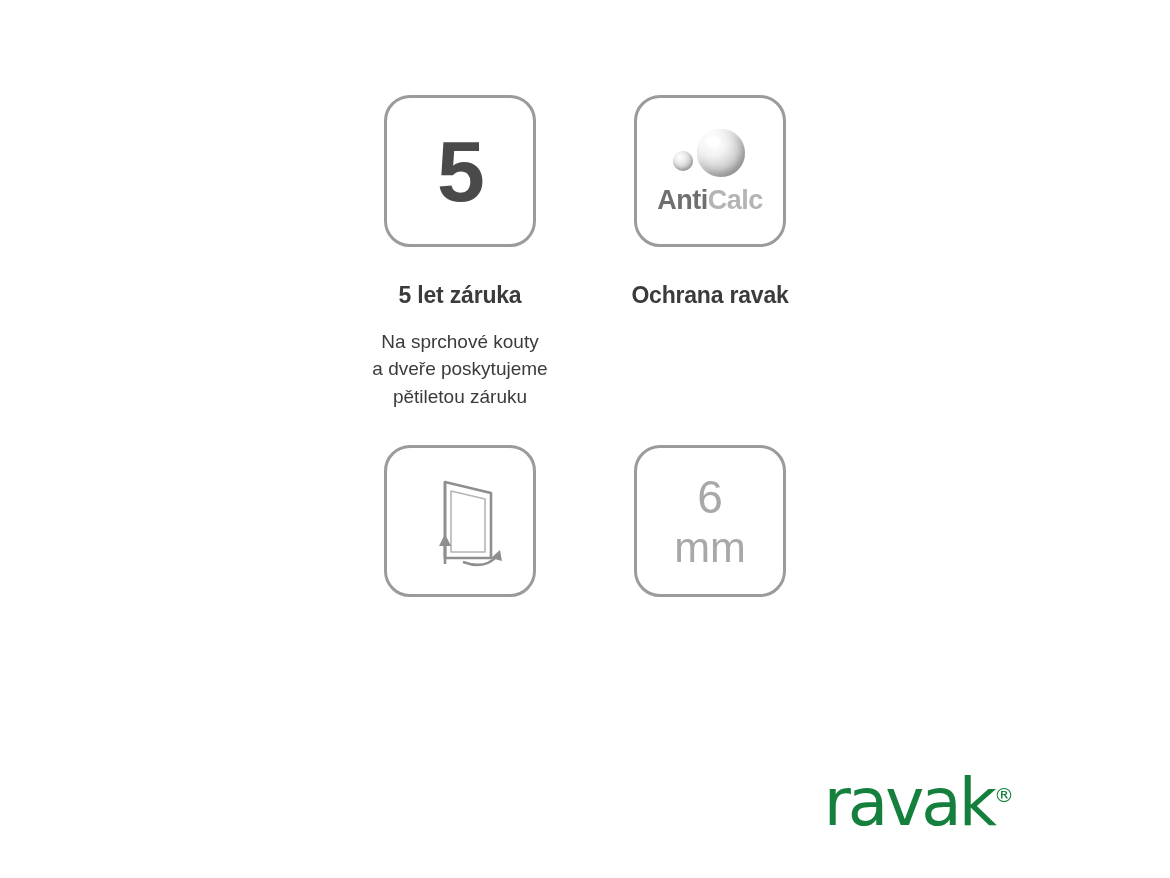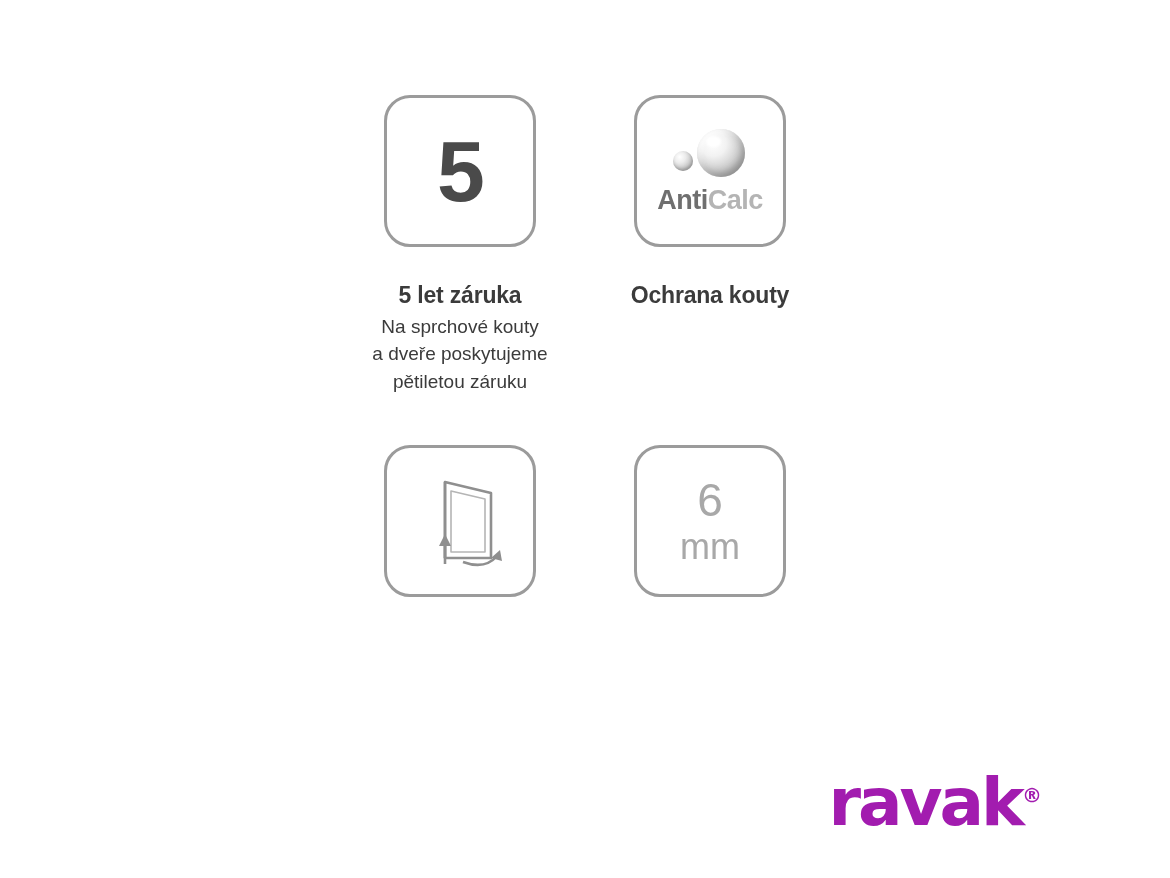--- a/index.html
+++ b/index.html
@@ -50,21 +50,21 @@
   }
   .feature-title {
     margin-top: 34px;
     font-size: 23px;
     font-weight: bold;
     color: #3b3b3b;
     line-height: 1.25;
     letter-spacing: -0.2px;
   }
   .feature-desc {
-    margin-top: 3px;
+    margin-top: 18px;
     font-size: 19px;
     color: #3b3b3b;
     line-height: 1.45;
   }
 
   
   .num5 {
     font-size: 86px;
     font-weight: bold;
     color: #4a4a4a;
@@ -131,30 +131,30 @@
   
   .mm-wrap {
     display: flex;
     flex-direction: column;
     align-items: center;
     justify-content: center;
     color: #a8a8a8;
     line-height: 1.0;
   }
   .mm-num { font-size: 46px; }
-  .mm-unit { font-size: 36px; margin-top: 6px; }
+  .mm-unit { font-size: 43px; margin-top: 6px; }
 
   
   .logo {
     position: absolute;
-    right: 128px;
+    right: 156px;
     bottom: 42px;
     font-size: 66px;
-    font-weight: bold;
-    color: #a21caf;
+    font-weight: normal;
+    color: #15803d;
     letter-spacing: -3px;
     line-height: 1;
     font-family: "DejaVu Sans", sans-serif;
   }
   .logo sup {
     font-size: 20px;
     vertical-align: super;
     letter-spacing: 0;
   }
 </style>
@@ -178,21 +178,21 @@
     <div class="feature">
       <div class="icon-box">
         <div class="anticalc-wrap">
           <div class="drops">
             <div class="drop-big"></div>
             <div class="drop-small"></div>
           </div>
           <div class="anticalc-text"><span class="anti">Anti</span><span class="calc">Calc</span></div>
         </div>
       </div>
-      <div class="feature-title" style="white-space:pre-line">Ochrana kouty</div>
+      <div class="feature-title" style="white-space:pre-line">Ochrana ravak</div>
     </div>
 
     <div class="feature">
       <div class="icon-box">
         <svg class="door-svg" width="110" height="110" viewBox="0 0 110 110">
 
           <polygon points="40,16 86,27 86,92 40,92" fill="none" stroke="#8f8f8f" stroke-width="2.6" stroke-linejoin="round"></polygon>
 
           <polygon points="46,25 80,33 80,86 46,86" fill="none" stroke="#b5b5b5" stroke-width="1.6" stroke-linejoin="round"></polygon>
 

